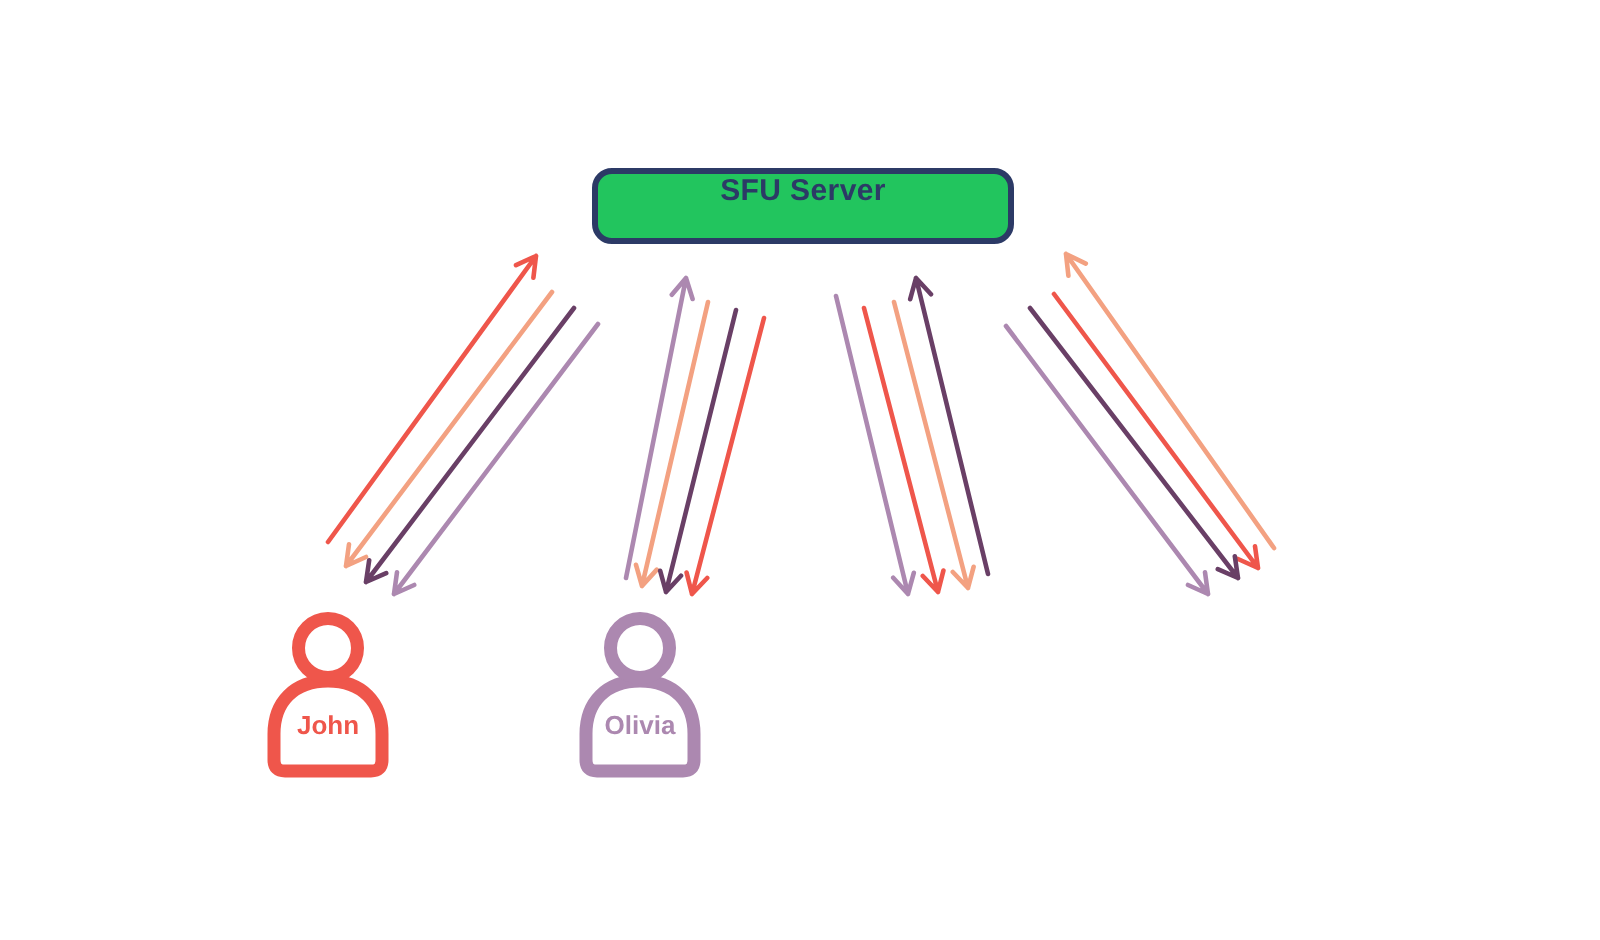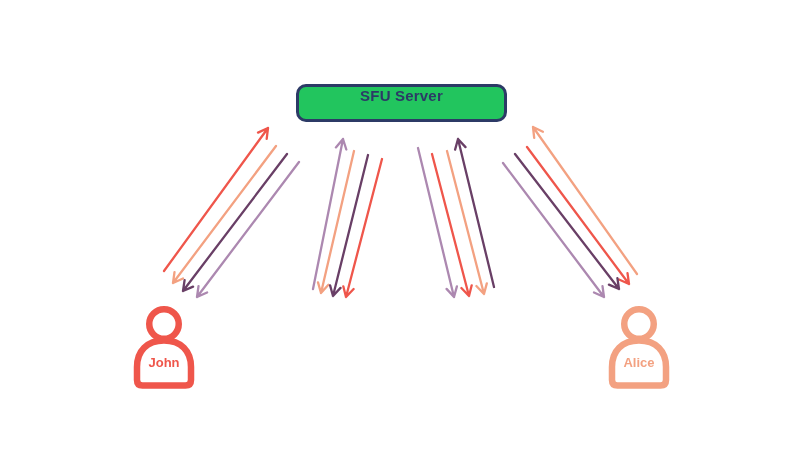--- a/index.html
+++ b/index.html
@@ -81,20 +81,20 @@
     <span class="server-label">SFU Server</span>
   </div>
 
 <div class="person" style="left: 132px; top: 305px; color: rgb(239, 86, 75);">
     <svg class="person-svg" viewBox="0 0 64 84" xmlns="http://www.w3.org/2000/svg">
       <path d="M5,62 C5,46 15,35.5 32,35.5 C49,35.5 59,46 59,62 L59,75 Q59,80.5 53.5,80.5 L10.5,80.5 Q5,80.5 5,75 Z" fill="#ffffff" stroke="currentColor" stroke-width="6.5" stroke-linejoin="round"></path>
       <circle cx="32" cy="19" r="14.75" fill="#ffffff" stroke="currentColor" stroke-width="6.5"></circle>
     </svg>
     <span class="person-name">John</span>
   </div>
-    <div class="person" style="left: 607px; top: 305px; color: rgb(243, 161, 129);">
+    <div class="person" style="left: 288px; top: 305px; color: rgb(172, 136, 176);">
     <svg class="person-svg" viewBox="0 0 64 84" xmlns="http://www.w3.org/2000/svg">
       <path d="M5,62 C5,46 15,35.5 32,35.5 C49,35.5 59,46 59,62 L59,75 Q59,80.5 53.5,80.5 L10.5,80.5 Q5,80.5 5,75 Z" fill="#ffffff" stroke="currentColor" stroke-width="6.5" stroke-linejoin="round"></path>
       <circle cx="32" cy="19" r="14.75" fill="#ffffff" stroke="currentColor" stroke-width="6.5"></circle>
     </svg>
-    <span class="person-name">Alice</span>
+    <span class="person-name">Olivia</span>
   </div>
   </div>
 
 </body></html>

